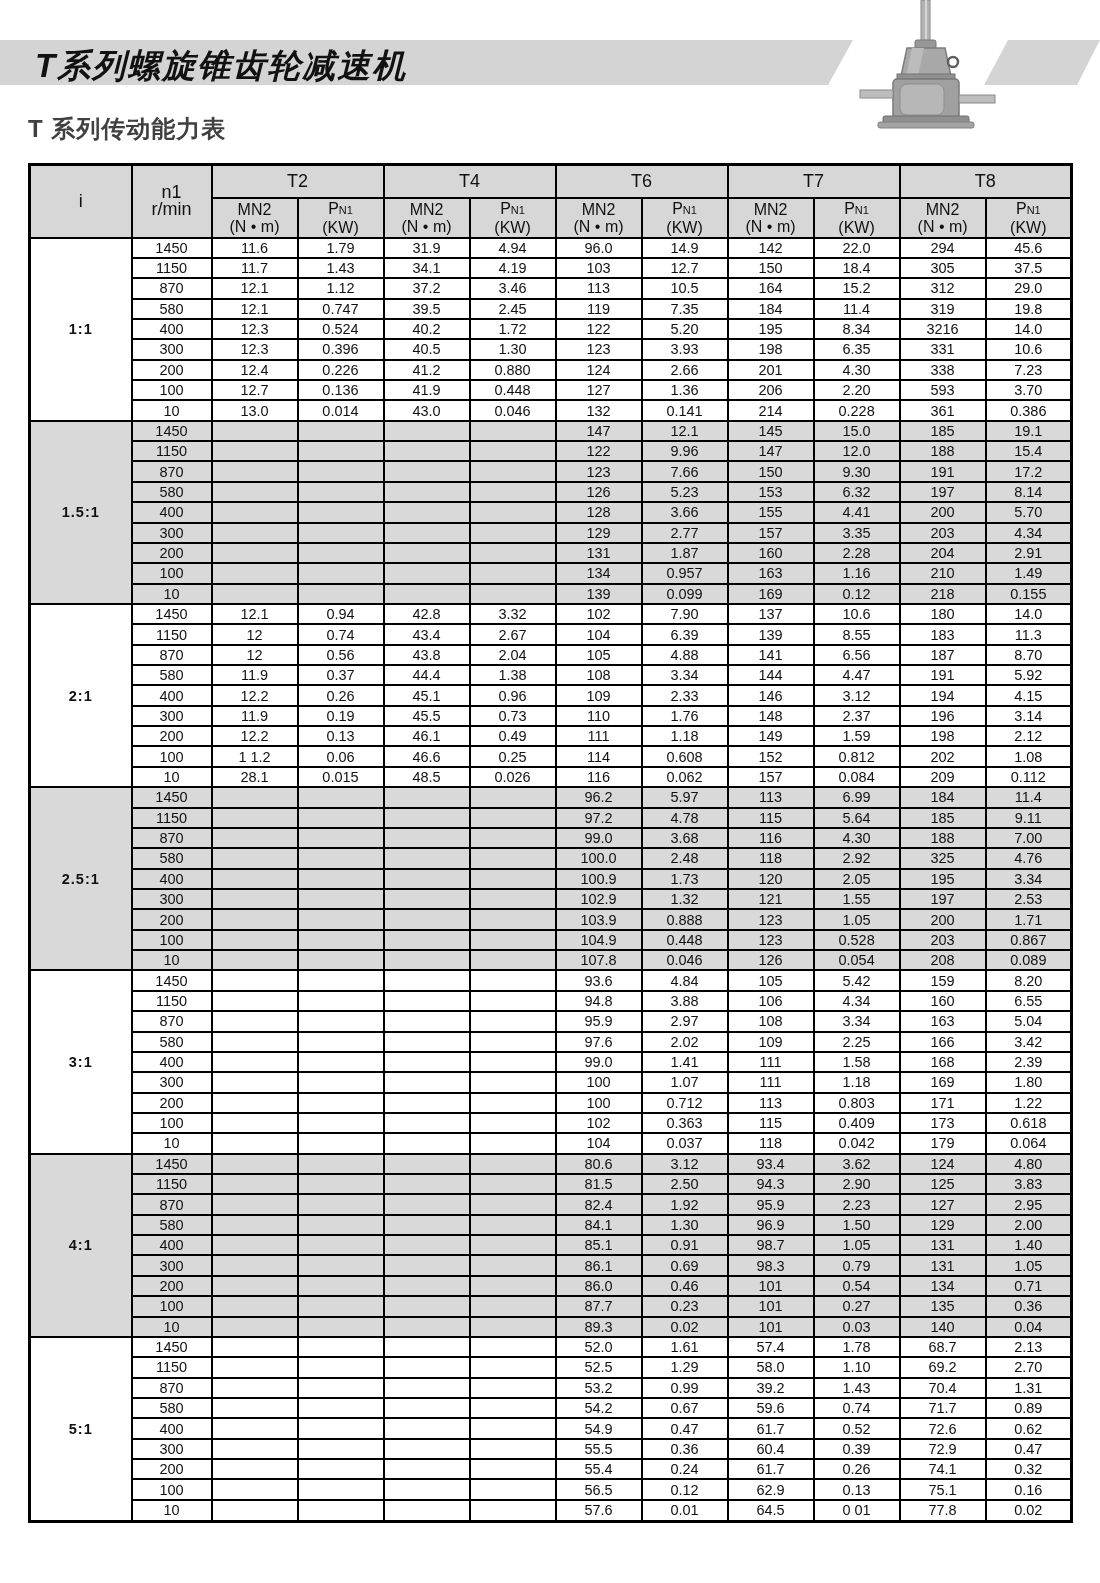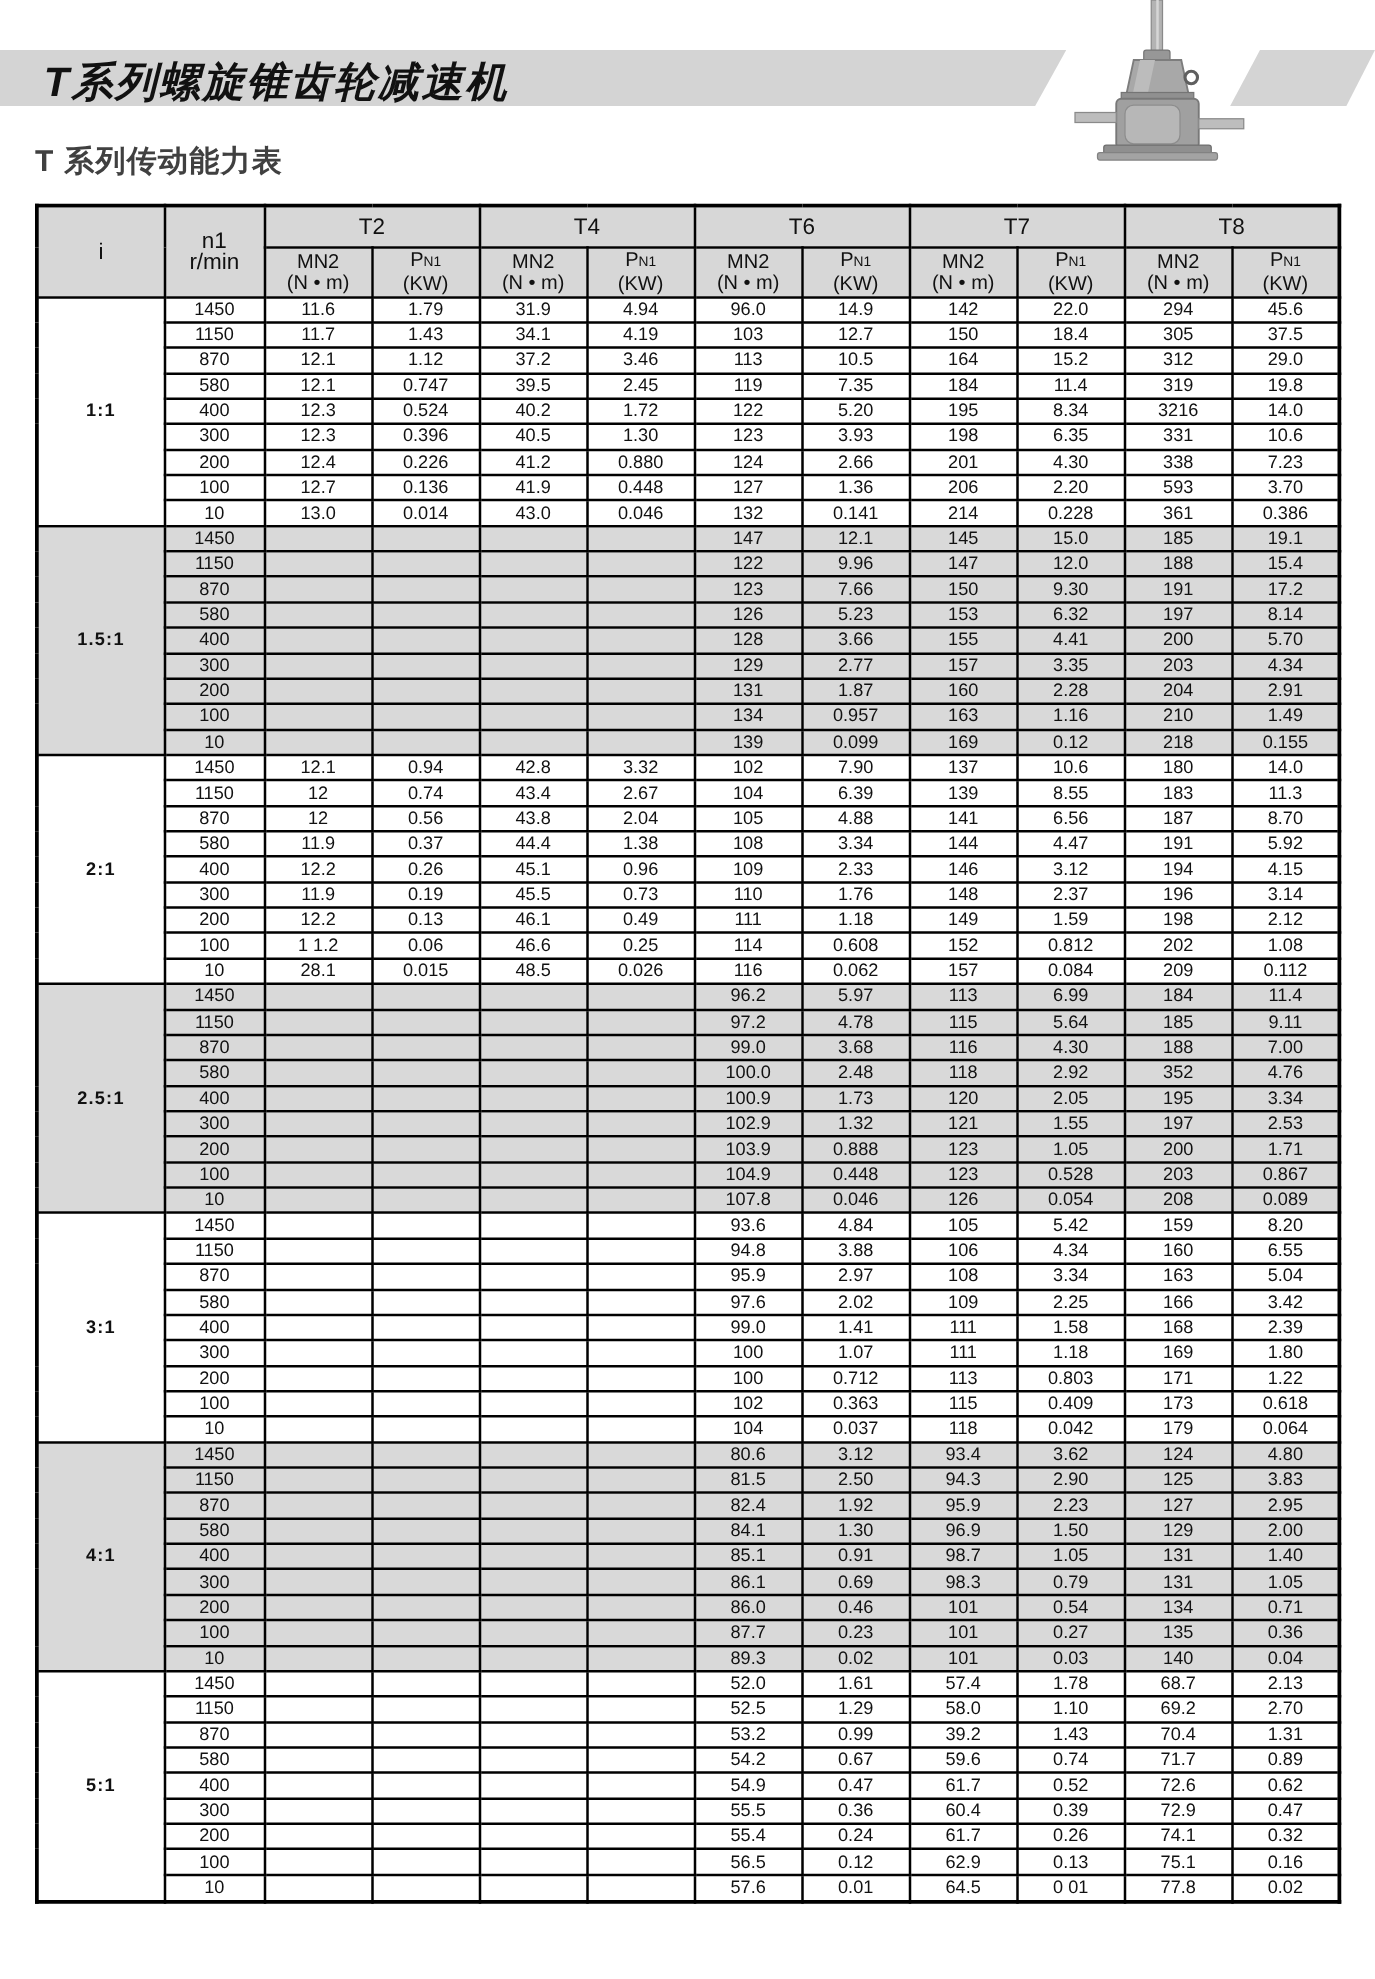--- a/index.html
+++ b/index.html
@@ -563,21 +563,21 @@
           <tr class="shaded">
             <td>580</td>
             <td></td>
             <td></td>
             <td></td>
             <td></td>
             <td>100.0</td>
             <td>2.48</td>
             <td>118</td>
             <td>2.92</td>
-            <td>352</td>
+            <td>325</td>
             <td>4.76</td>
           </tr>
           <tr class="shaded">
             <td>400</td>
             <td></td>
             <td></td>
             <td></td>
             <td></td>
             <td>100.9</td>
             <td>1.73</td>

